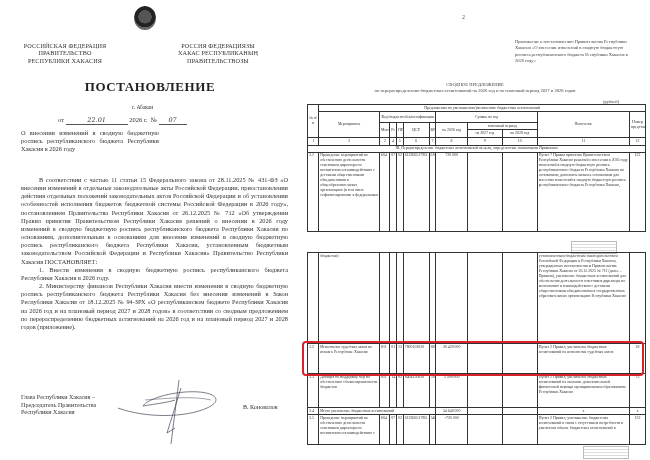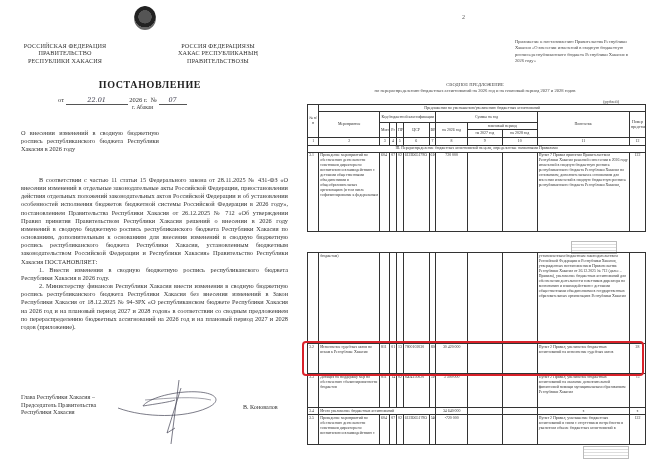--- a/index.html
+++ b/index.html
@@ -3,21 +3,21 @@
 <meta charset="utf-8">
 <style>
   html,body{margin:0;padding:0;}
   body{width:650px;height:460px;background:#fff;position:relative;overflow:hidden;font-family:"Liberation Serif",serif;color:#222;}
   .abs{position:absolute;}
   
   .emblem{left:134px;top:6px;width:22px;height:24px;border-radius:50%;background:radial-gradient(circle at 50% 45%,#555 0 38%,#222 40% 60%,#666 62%);}
   .hdr{font-size:6.2px;line-height:7.3px;text-align:center;color:#333;letter-spacing:0.1px;}
   .hdr-left{left:15px;top:42px;width:100px;}
   .hdr-right{left:168px;top:42px;width:100px;}
-  .doc-title{left:0;top:79px;width:300px;text-align:center;font-weight:bold;font-size:10px;letter-spacing:0.6px;color:#222;}
+  .doc-title{left:0;top:79px;width:300px;text-align:center;font-weight:bold;font-size:13px;letter-spacing:0.6px;color:#222;}
   .date-line{left:58px;top:96px;font-size:6.5px;color:#333;white-space:nowrap;}
   .date-line .hand{display:inline-block;border-bottom:0.6px solid #555;font-family:"DejaVu Serif",serif;font-style:italic;color:#334;text-align:center;}
   .city{left:132px;top:104px;font-size:5.5px;color:#333;}
   .subject{left:21px;top:129px;width:138px;font-size:6.3px;line-height:8px;color:#333;text-align:justify;}
   .body{left:21px;top:176px;width:267px;font-size:6.3px;line-height:8.15px;color:#333;text-align:justify;}
   .body p{margin:0;text-indent:18px;}
   .sign-left{left:21px;top:394px;font-size:6.1px;line-height:7.5px;color:#333;}
   .sign-name{left:243px;top:404px;font-size:6.1px;color:#333;}
   .signature{left:115px;top:378px;width:130px;height:72px;}
   
@@ -43,21 +43,21 @@
   <div>РЕСПУБЛИКИ ХАКАСИЯ</div>
 </div>
 <div class="abs hdr hdr-right">
   <div>РОССИЯ ФЕДЕРАЦИЯЗЫ</div>
   <div>ХАКАС РЕСПУБЛИКАНЫҢ</div>
   <div>ПРАВИТЕЛЬСТВОЗЫ</div>
 </div>
 <div class="abs doc-title">ПОСТАНОВЛЕНИЕ</div>
 <div class="abs date-line">
   <span>от</span>
-  <span class="hand" style="width:62px;">22.01</span>
+  <span class="hand" style="width:62px;margin-top:20px;">22.01</span>
   <span>2026 г.</span>
   &nbsp;<span>№</span>
   <span class="hand" style="width:28px;">07</span>
 </div>
 <div class="abs city">г. Абакан</div>
 
 <div class="abs subject">О внесении изменений в сводную бюджетную роспись республиканского бюджета Республики Хакасия в 2026 году</div>
 
 <div class="abs body">
   <p>В соответствии с частью 11 статьи 15 Федерального закона от 28.11.2025 № 431-ФЗ «О внесении изменений в отдельные законодательные акты Российской Федерации, приостановлении действия отдельных положений законодательных актов Российской Федерации и об установлении особенностей исполнения бюджетов бюджетной системы Российской Федерации в 2026 году», постановлением Правительства Республики Хакасия от 26.12.2025 № 712 «Об утверждении Правил принятия Правительством Республики Хакасия решений о внесении в 2026 году изменений в сводную бюджетную роспись республиканского бюджета Республики Хакасия по основаниям, дополнительным к основаниям для внесения изменений в сводную бюджетную роспись республиканского бюджета Республики Хакасия, установленным бюджетным законодательством Российской Федерации и Республики Хакасия» Правительство Республики Хакасия ПОСТАНОВЛЯЕТ:</p>

